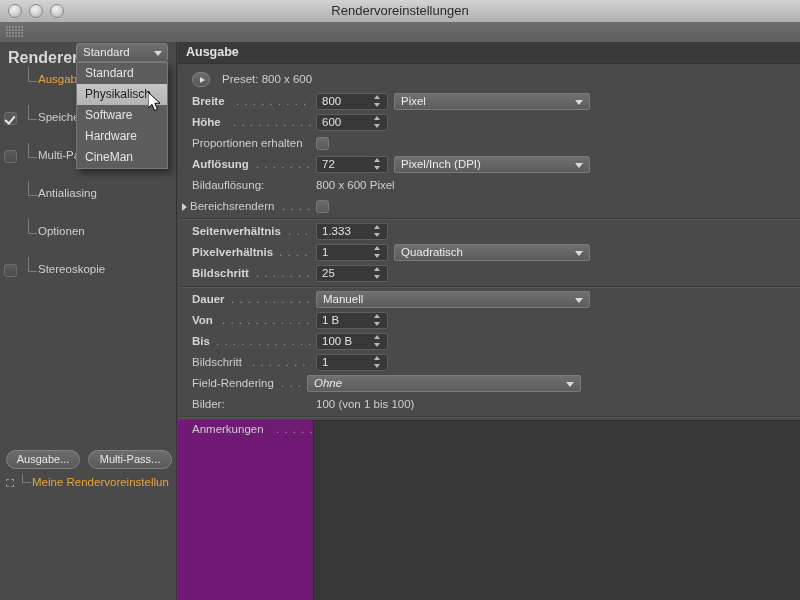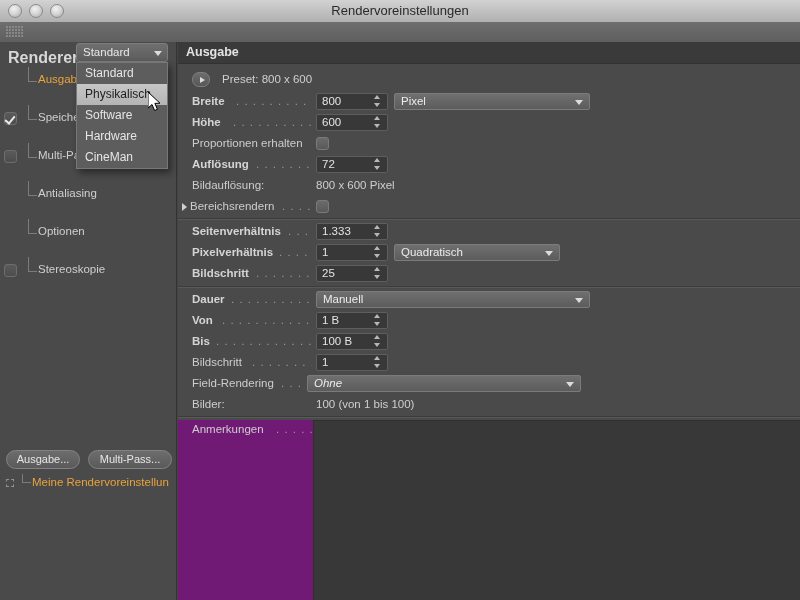--- a/index.html
+++ b/index.html
@@ -314,20 +314,21 @@
     <div class="row" style="top:92px;">
       <div class="lbl plain">Proportionen erhalten</div>
       <div class="cbx" style="left:138px;"></div>
     </div>
 
     <div class="row" style="top:113px;">
       <div class="lbl">Auflösung</div>
       <div class="dots" style="left:78px;width:56px;">. . . . . . . . .</div>
       <div class="numfield" style="left:138px;width:72px;">72</div>
       <div class="spin" style="left:196px;top:3px;"></div>
+      <div class="dropfield" style="left:216px;width:196px;">Pixel/Inch (DPI)<span class="da"></span></div>
     </div>
 
     <div class="row" style="top:134px;">
       <div class="lbl plain">Bildauflösung:</div>
       <div class="valtext" style="left:138px;">800 x 600 Pixel</div>
     </div>
 
     <div class="row" style="top:155px;">
       <div class="tri"></div>
       <div class="lbl plain" style="left:12px;">Bereichsrendern</div>
@@ -342,21 +343,21 @@
       <div class="dots" style="left:110px;width:26px;">. . . .</div>
       <div class="numfield" style="left:138px;width:72px;">1.333</div>
       <div class="spin" style="left:196px;top:3px;"></div>
     </div>
 
     <div class="row" style="top:201px;">
       <div class="lbl">Pixelverhältnis</div>
       <div class="dots" style="left:101px;width:34px;">. . . . .</div>
       <div class="numfield" style="left:138px;width:72px;">1</div>
       <div class="spin" style="left:196px;top:3px;"></div>
-      <div class="dropfield" style="left:216px;width:166px;">Quadratisch<span class="da"></span></div>
+      <div class="dropfield" style="left:216px;width:196px;">Quadratisch<span class="da"></span></div>
     </div>
 
     <div class="row" style="top:222px;">
       <div class="lbl">Bildschritt</div>
       <div class="dots" style="left:78px;width:58px;">. . . . . . . . . .</div>
       <div class="numfield" style="left:138px;width:72px;">25</div>
       <div class="spin" style="left:196px;top:3px;"></div>
     </div>
 
     <div class="sep" style="top:244px;"></div>

